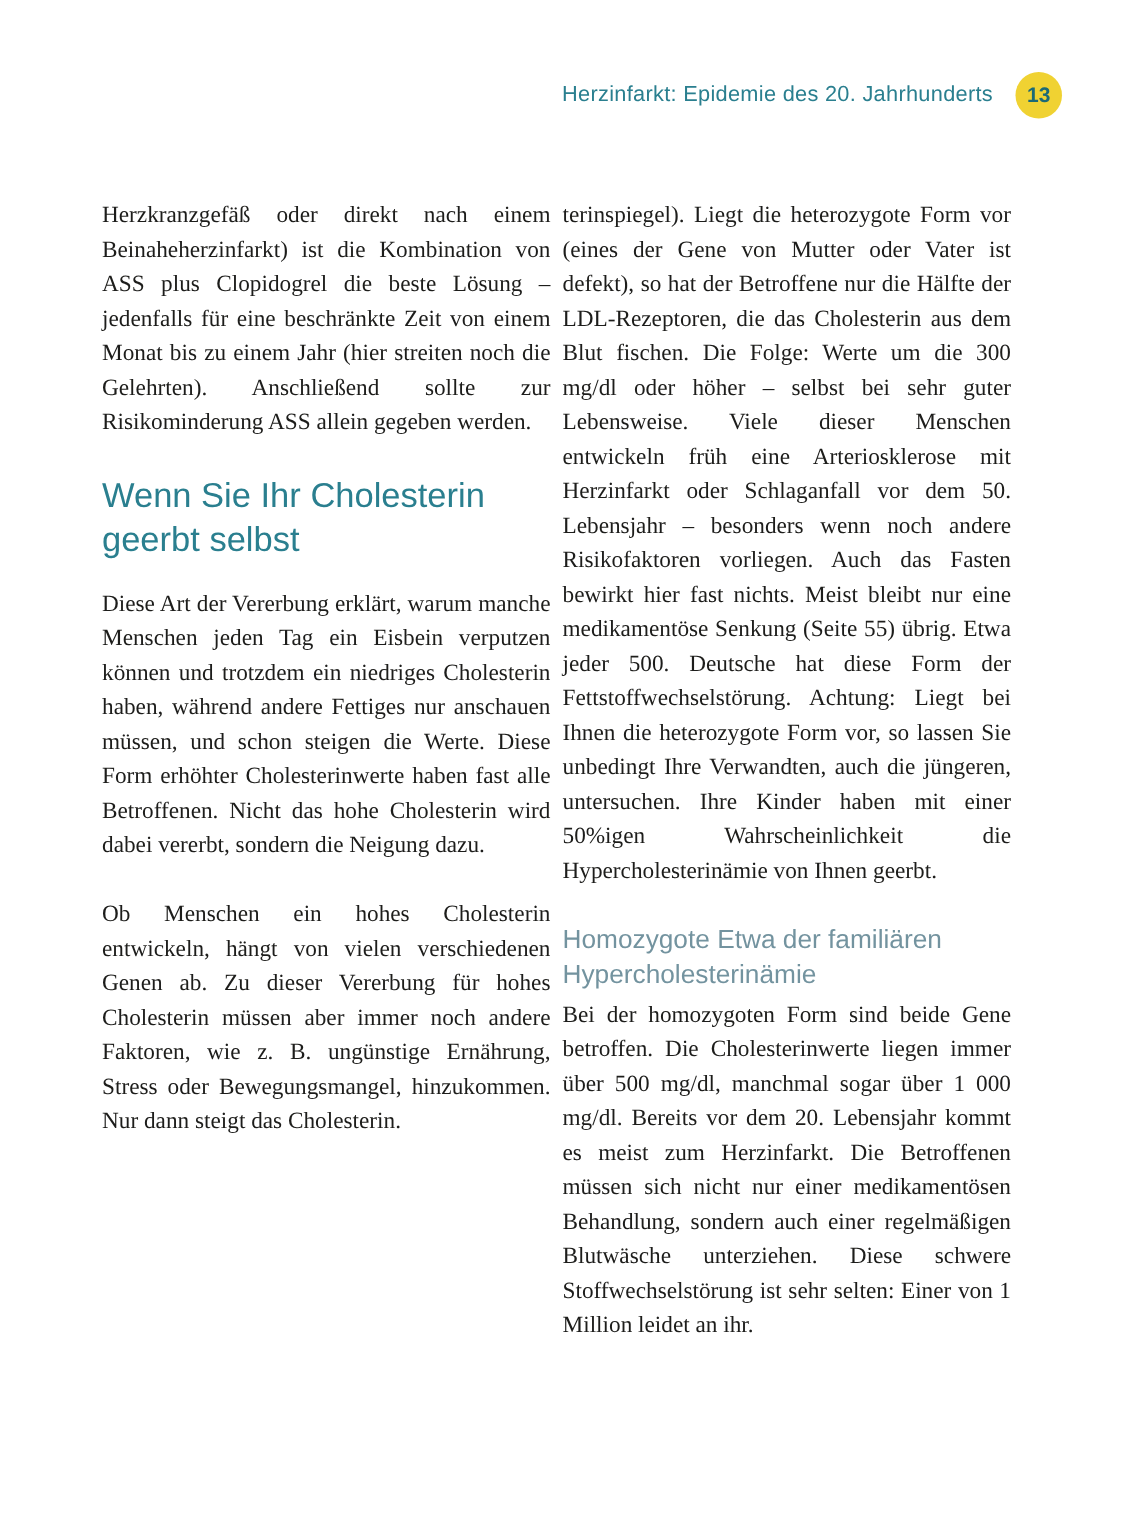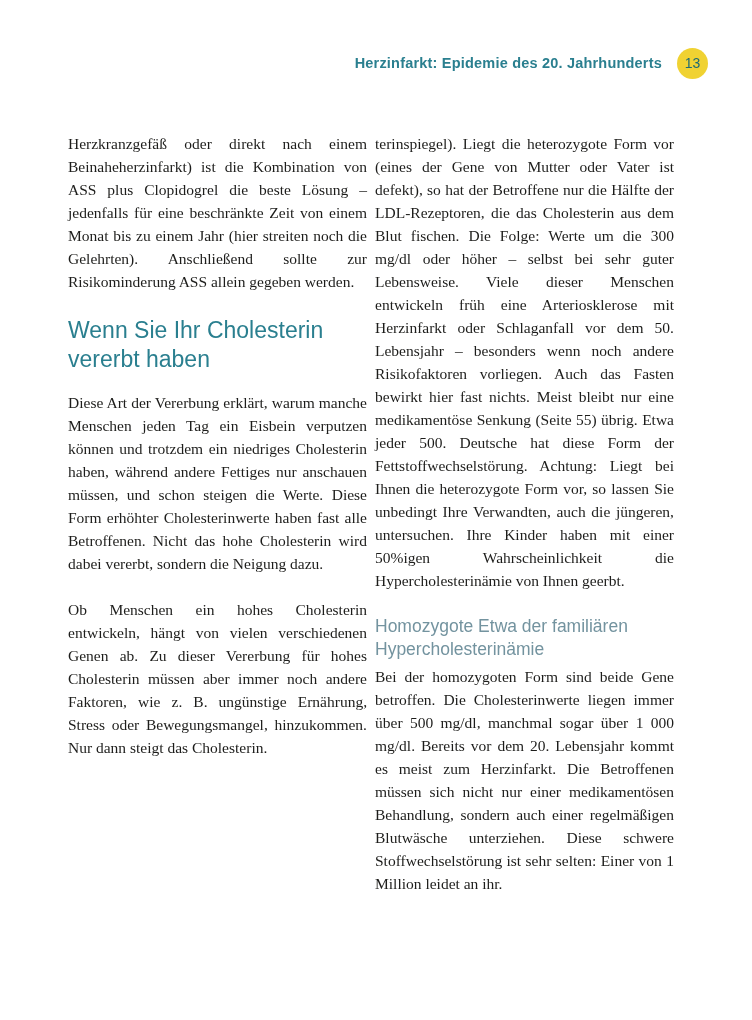--- a/index.html
+++ b/index.html
@@ -29,36 +29,35 @@
     display: flex;
     align-items: center;
     justify-content: flex-end;
     gap: 15px;
   }
   .running-title {
     font-family: "Liberation Sans", sans-serif;
     font-size: 14.5px;
     letter-spacing: 0.2px;
     color: var(--teal, #2a7f8f);
-    font-weight: bold;
   }
   .page-number-badge {
     width: 31px;
     height: 31px;
     border-radius: 50%;
     background: var(--yellow, #f0d232);
     display: flex;
     align-items: center;
     justify-content: center;
     flex: 0 0 auto;
   }
   .page-number-badge span {
     font-family: "Liberation Sans", sans-serif;
     font-size: 14px;
-    font-weight: normal;
+    font-weight: bold;
     color: var(--badge-text, #1c6a76);
   }
 
   
   .columns {
     position: absolute;
     top: 132px;
     left: 68px;
     right: 78px;
     display: flex;
@@ -118,21 +117,21 @@
     <span class="running-title">Herzinfarkt: Epidemie des 20. Jahrhunderts</span>
     <span class="page-number-badge">
       <span>13</span>
     </span>
   </header>
 
   <main class="columns">
 
     <section class="column">
       <p class="body">Herzkranzgefäß oder direkt nach einem Beinaheherzinfarkt) ist die Kombination von ASS plus Clopidogrel die beste Lösung – jedenfalls für eine beschränkte Zeit von einem Monat bis zu einem Jahr (hier streiten noch die Gelehrten). Anschließend sollte zur Risikominderung ASS allein gegeben werden.</p>
-      <h1 class="main-heading">Wenn Sie Ihr Cholesterin vererbt haben</h1>
+      <h1 class="main-heading">Wenn Sie Ihr Cholesterin geerbt selbst</h1>
       <p class="body">Diese Art der Vererbung erklärt, warum manche Menschen jeden Tag ein Eisbein verputzen können und trotzdem ein niedriges Cholesterin haben, während andere Fettiges nur anschauen müssen, und schon steigen die Werte. Diese Form erhöhter Cholesterinwerte haben fast alle Betroffenen. Nicht das hohe Cholesterin wird dabei vererbt, sondern die Neigung dazu.</p>
       <p class="body">Ob Menschen ein hohes Cholesterin entwickeln, hängt von vielen verschiedenen Genen ab. Zu dieser Vererbung für hohes Cholesterin müssen aber immer noch andere Faktoren, wie z. B. ungünstige Ernährung, Stress oder Bewegungsmangel, hinzukommen. Nur dann steigt das Cholesterin.</p>
     </section>
 
     <section class="column">
       <p class="body">terinspiegel). Liegt die heterozygote Form vor (eines der Gene von Mutter oder Vater ist defekt), so hat der Betroffene nur die Hälfte der LDL-Rezeptoren, die das Cholesterin aus dem Blut fischen. Die Folge: Werte um die 300 mg/dl oder höher – selbst bei sehr guter Lebensweise. Viele dieser Menschen entwickeln früh eine Arteriosklerose mit Herzinfarkt oder Schlaganfall vor dem 50. Lebensjahr – besonders wenn noch andere Risikofaktoren vorliegen. Auch das Fasten bewirkt hier fast nichts. Meist bleibt nur eine medikamentöse Senkung (Seite 55) übrig. Etwa jeder 500. Deutsche hat diese Form der Fettstoffwechselstörung. Achtung: Liegt bei Ihnen die heterozygote Form vor, so lassen Sie unbedingt Ihre Verwandten, auch die jüngeren, untersuchen. Ihre Kinder haben mit einer 50%igen Wahrscheinlichkeit die Hypercholesterinämie von Ihnen geerbt.</p>
       <h2 class="subheading">Homozygote Etwa der familiären Hypercholesterinämie</h2>
       <p class="body after-subheading">Bei der homozygoten Form sind beide Gene betroffen. Die Cholesterinwerte liegen immer über 500 mg/dl, manchmal sogar über 1 000 mg/dl. Bereits vor dem 20. Lebensjahr kommt es meist zum Herzinfarkt. Die Betroffenen müssen sich nicht nur einer medikamentösen Behandlung, sondern auch einer regelmäßigen Blutwäsche unterziehen. Diese schwere Stoffwechselstörung ist sehr selten: Einer von 1 Million leidet an ihr.</p>
     </section>
 

